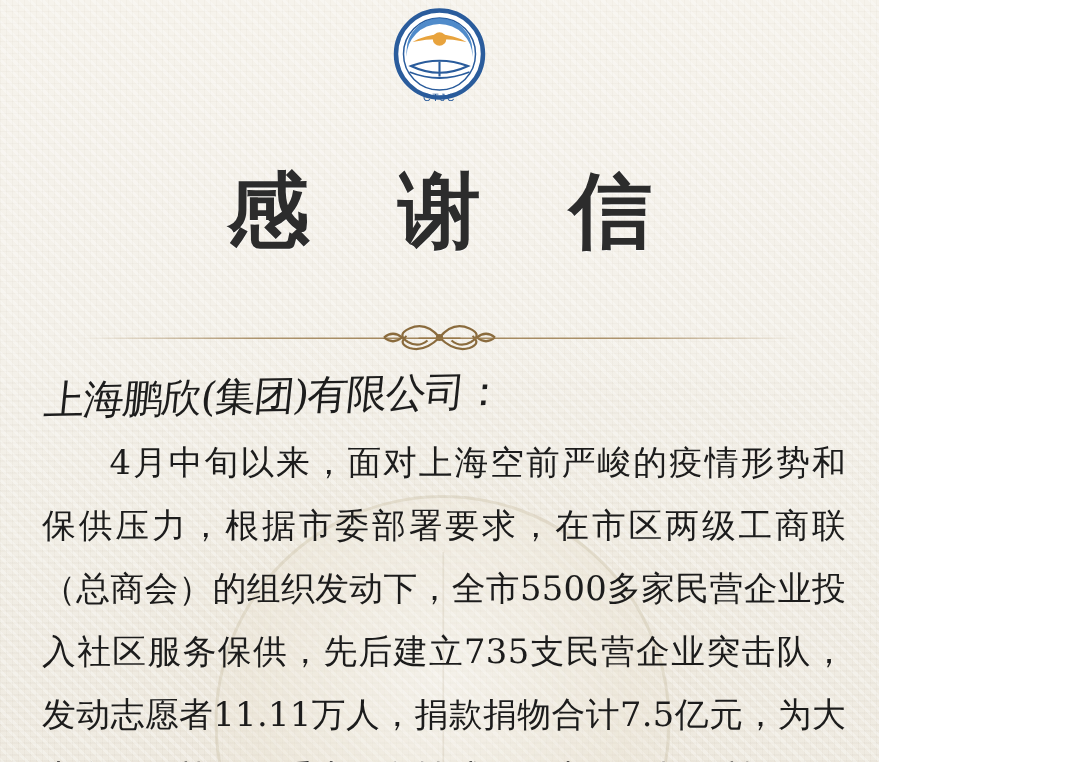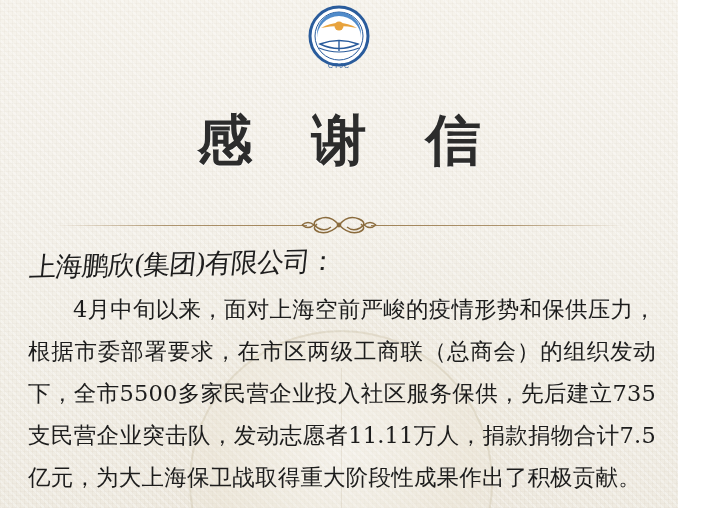--- a/index.html
+++ b/index.html
@@ -9,21 +9,21 @@
   body {
     width: 726px;
     height: 508px;
     overflow: hidden;
     font-family: "Liberation Serif", serif;
     background: #ffffff;
   }
 
   .page {
     position: relative;
-    width: 678px;
+    width: 586px;
     height: 508px;
     overflow: hidden;
     background:
       radial-gradient(ellipse 520px 340px at 50% 88%, rgba(231,223,206,0.55) 0%, rgba(238,233,222,0.22) 45%, rgba(255,255,255,0) 72%),
       linear-gradient(180deg, #f6f3ec 0%, #f4f1ea 40%, #f2efe7 70%, #efebe2 100%);
   }
 
   
   .texture {
     position: absolute;

